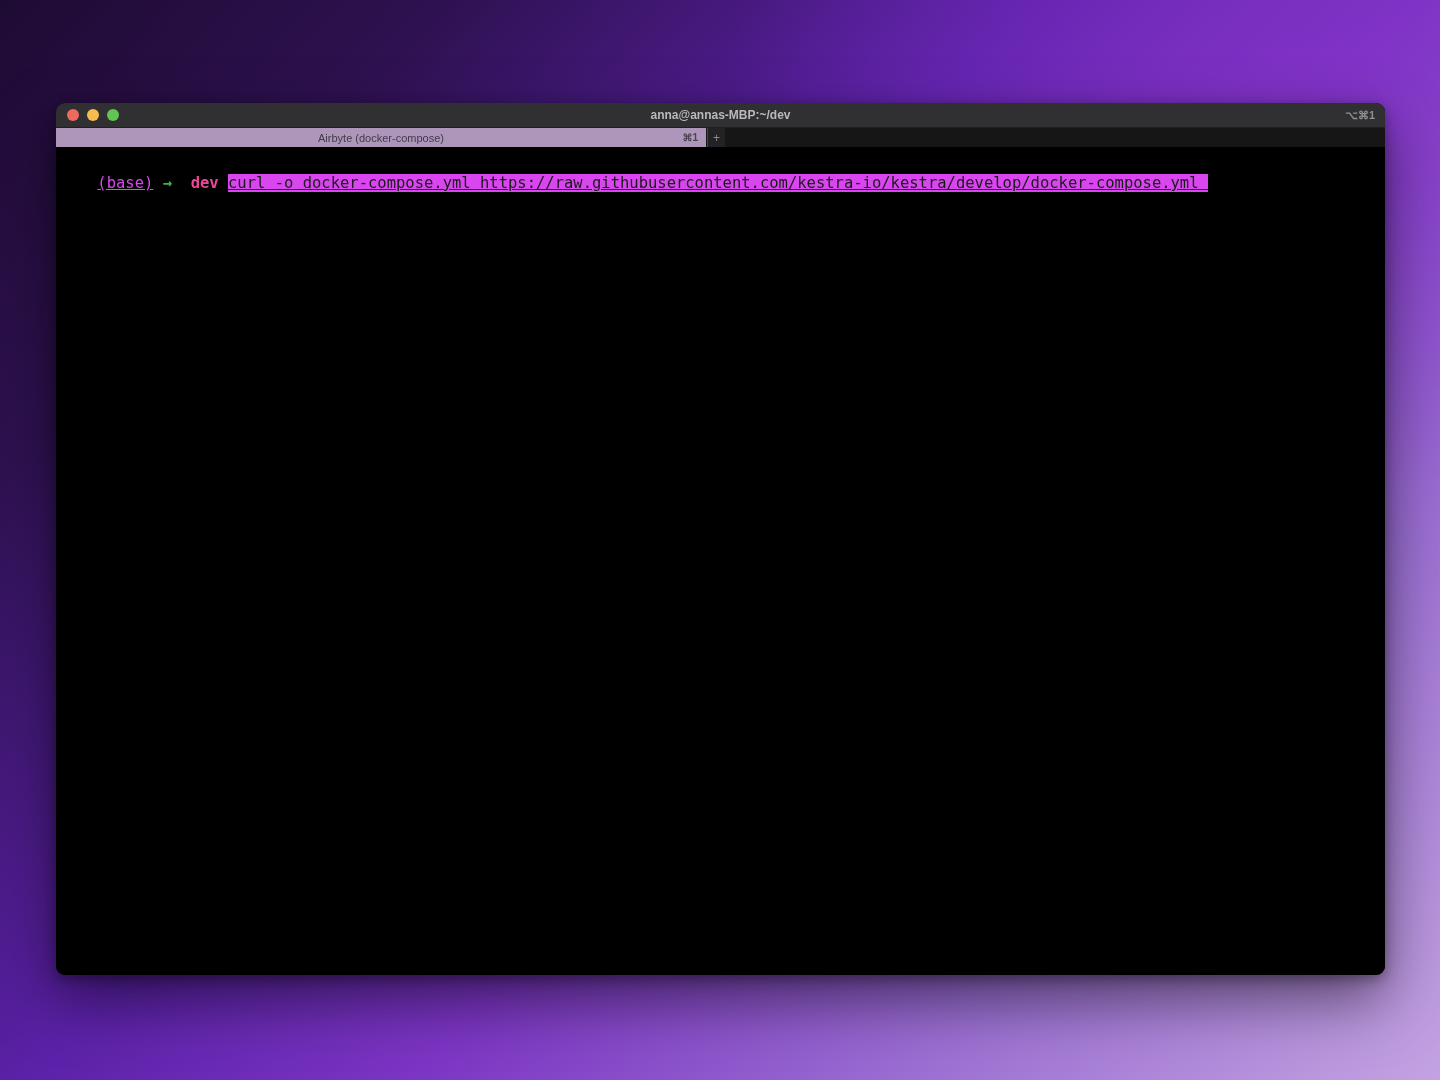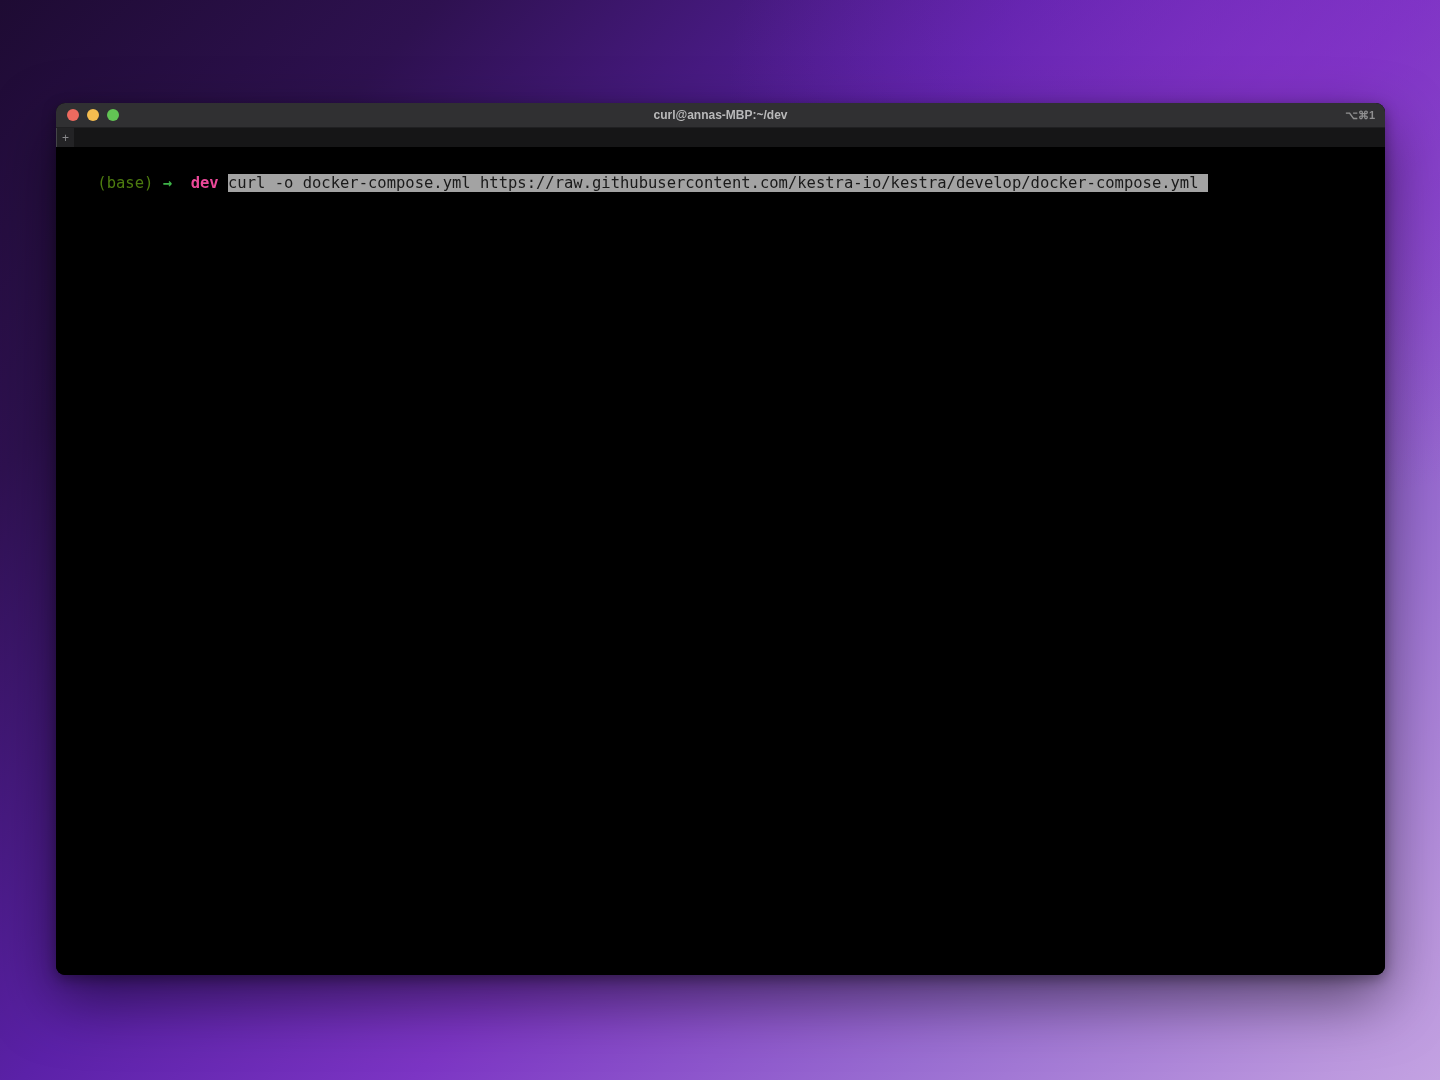--- a/index.html
+++ b/index.html
@@ -93,41 +93,45 @@
     position: absolute;
     top: 46px; bottom: 0; left: 0; right: 0;
     background: #000;
     padding: 3px 4px;
     font-family: "DejaVu Sans Mono", "Liberation Mono", monospace;
     font-size: 15.5px;
     line-height: 21px;
     white-space: pre;
     cursor: text;
   }
-  .prompt-env { color: #4d7c0f; }
+  .prompt-env { color: #d946ef; text-decoration: underline; }
   .prompt-arrow { color: #3eb449; font-weight: bold; }
   .prompt-dir { color: #ec4899; font-weight: bold; }
-  .cmd-selected { background: #a3a3a3; color: #1a1a1a; }
+  .cmd-selected { background: #d946ef; color: #1a1a1a; text-decoration: underline; }
 </style>
 </head>
 <body>
 
 <div class="window">
 
   <div class="titlebar">
     <div class="traffic-lights">
       <div class="tl tl-close"></div>
       <div class="tl tl-min"></div>
       <div class="tl tl-zoom"></div>
     </div>
-    <div class="win-title">curl@annas-MBP:~/dev</div>
+    <div class="win-title">anna@annas-MBP:~/dev</div>
     <div class="win-hint">⌥⌘1</div>
   </div>
 
   <div class="tabbar">
+    <div class="tab tab-inactive">
+      <span class="tab-label">Airbyte (docker-compose)</span>
+      <span class="tab-shortcut">⌘1</span>
+    </div>
     <div class="newtab">+</div>
   </div>
 
   <div class="terminal">
     <span><span class="prompt-env">(base)</span><span> </span><span class="prompt-arrow">→</span><span>  </span><span class="prompt-dir">dev</span><span> </span><span class="cmd-selected">curl -o docker-compose.yml https://raw.githubusercontent.com/kestra-io/kestra/develop/docker-compose.yml </span></span>
   </div>
 
 </div>
 
 </body></html>

